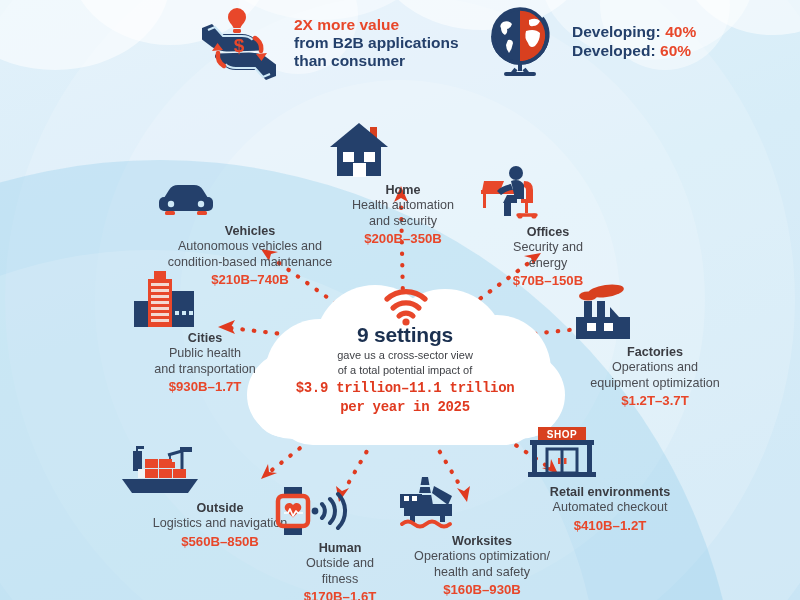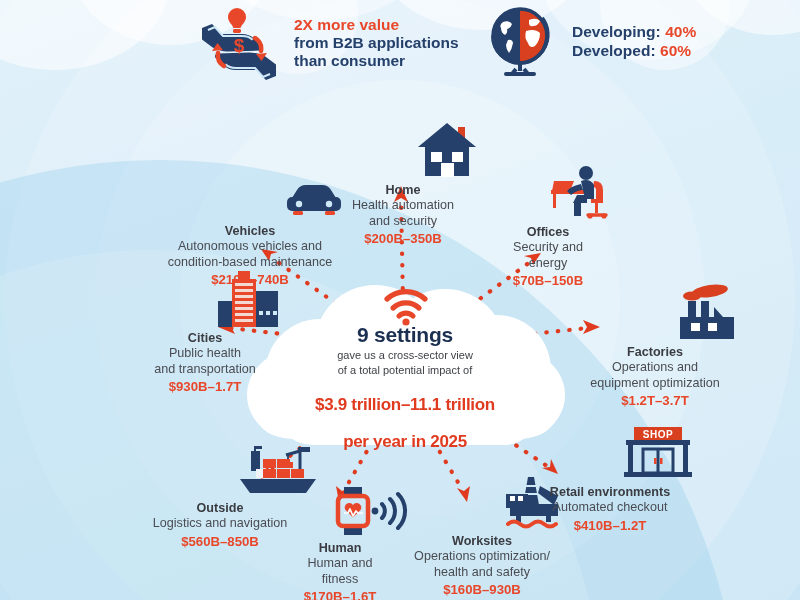--- a/index.html
+++ b/index.html
@@ -48,25 +48,25 @@
 
   
   #cloud-wrap { position: absolute; left: 255px; top: 293px; width: 300px; height: 145px; z-index: 15; }
   .cloudpuff { position: absolute; background: #ffffff; border-radius: 50%; }
   #cloud-text {
     position: absolute; left: 0; top: 30px; width: 300px;
     text-align: center; z-index: 3;
   }
   #cloud-text .t1 { color: #1b3050; font-weight: bold; font-size: 21px; letter-spacing: -0.2px; }
   #cloud-text .t2 { color: #3d3f44; font-size: 11px; line-height: 1.16; margin-top: 2px; }
-  #cloud-text .t3 { color: #e03a1f; font-weight: bold; font-size: 17px; line-height: 1.1; margin-top: 19px; letter-spacing: -0.3px; }
+  #cloud-text .t3 { color: #e03a1f; font-weight: bold; font-size: 14px; line-height: 1.1; margin-top: 4px; letter-spacing: -0.3px; font-family: Liberation Mono, monospace; }
 
   
   .node { position: absolute; text-align: center; z-index: 18; }
-  .node .ico { height: 54px; display: flex; align-items: flex-end; justify-content: flex-end; margin-bottom: 4px; }
+  .node .ico { height: 54px; display: flex; align-items: flex-end; justify-content: flex-start; margin-bottom: 4px; }
   .node .ttl { color: #3a3c42; font-weight: bold; font-size: 12.6px; line-height: 1.22; }
   .node .dsc { color: #4a4c52; font-size: 12.6px; line-height: 1.22; }
   .node .val { color: #e8472a; font-weight: bold; font-size: 13.2px; line-height: 1.3; margin-top: 1px; }
 
   svg { display: block; overflow: visible; }
   #arrows { position: absolute; left: 0; top: 0; width: 800px; height: 600px; z-index: 10; pointer-events: none; }
 </style>
 </head>
 <body>
 
@@ -359,21 +359,21 @@
         <rect x="6" y="11" width="30" height="30" rx="5" fill="none" stroke="#e8472a" stroke-width="4.5"></rect>
         <path d="M21 20 a4.5 4.5 0 0 1 7.5 5 l-7.5 7.5 l-7.5 -7.5 a4.5 4.5 0 0 1 7.5 -5 z" fill="#e8472a"></path>
         <path d="M12 28 l4 0 l2 -4 l3 7 l3 -5 l2 2 l5 0" fill="none" stroke="#ffffff" stroke-width="1.7" stroke-linejoin="round"></path>
         <circle cx="43" cy="26" r="3.4" fill="#24406b"></circle>
         <path d="M50 19 a10 10 0 0 1 0 14" fill="none" stroke="#24406b" stroke-width="4" stroke-linecap="round"></path>
         <path d="M58 14 a17 17 0 0 1 0 24" fill="none" stroke="#24406b" stroke-width="4" stroke-linecap="round"></path>
         <path d="M66 9 a24 24 0 0 1 0 34" fill="none" stroke="#24406b" stroke-width="4" stroke-linecap="round"></path>
       </svg>
     </div>
     <div class="ttl">Human</div>
-    <div class="dsc" style="white-space:pre-line;">Human and
+    <div class="dsc" style="white-space:pre-line;">Outside and
 fitness</div>
     <div class="val">$170B–1.6T</div>
   </div>
 
   <div class="node" style="left:392px; top:476px; width:180px;">
     <div class="ico">
       <svg width="74" height="56" viewBox="0 0 74 56">
 
         <path d="M30 3 l6 0 l5 28 l-16 0 z" fill="#24406b"></path>
         <path d="M27 12 l12 0 M25 20 l16 0" stroke="#cfe9f7" stroke-width="2" fill="none"></path>

